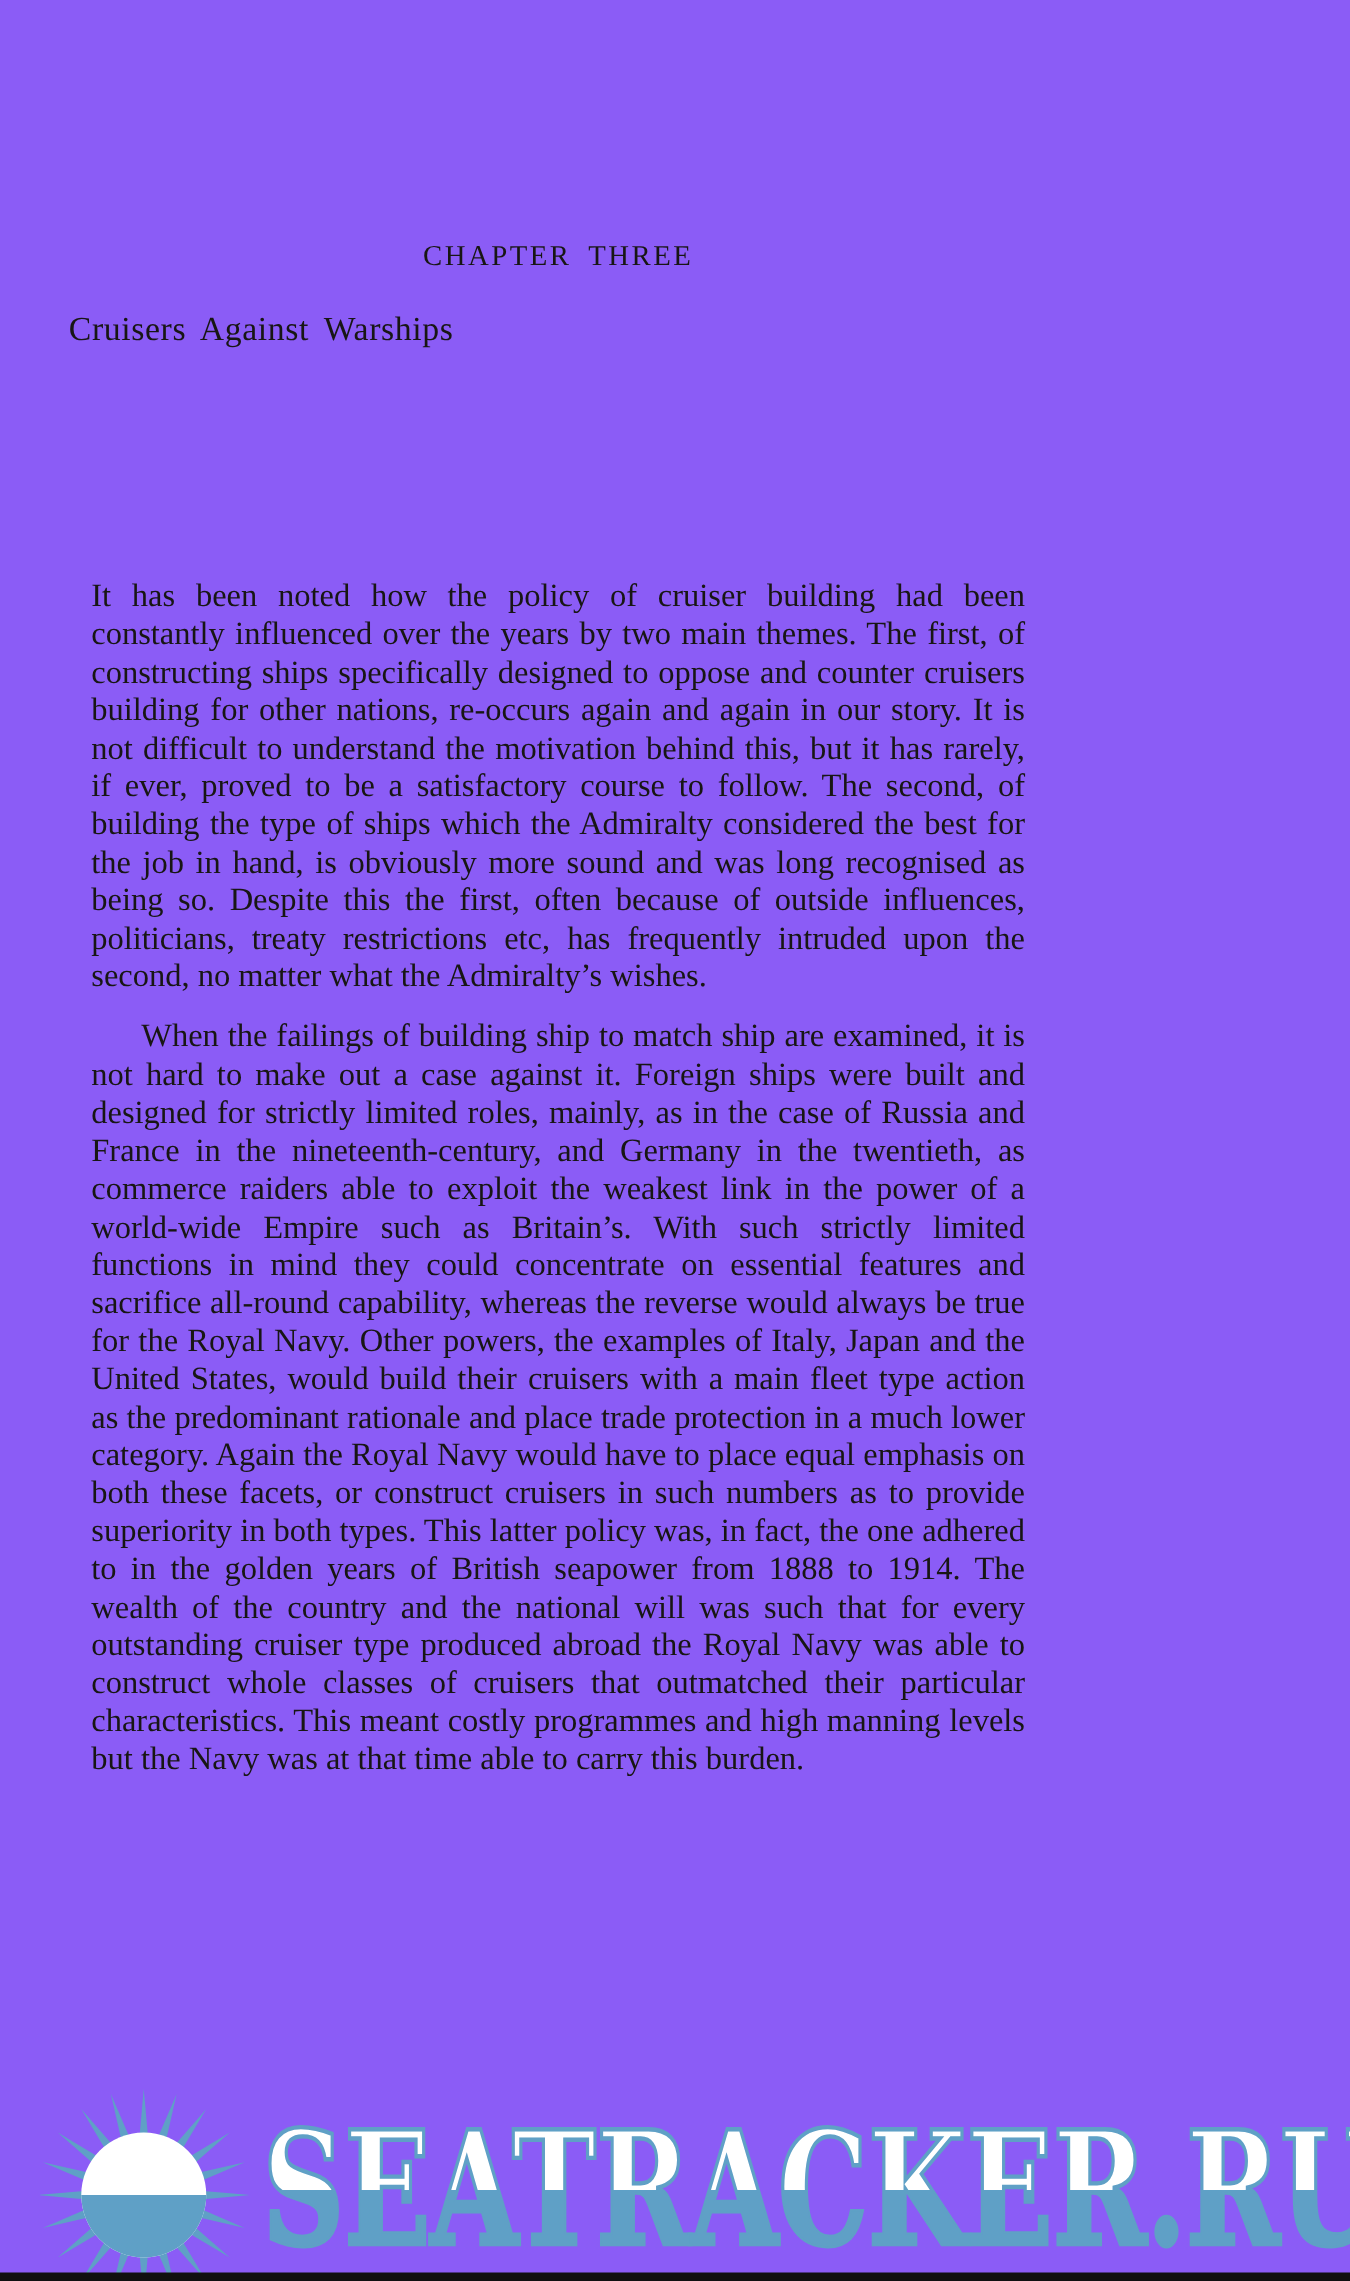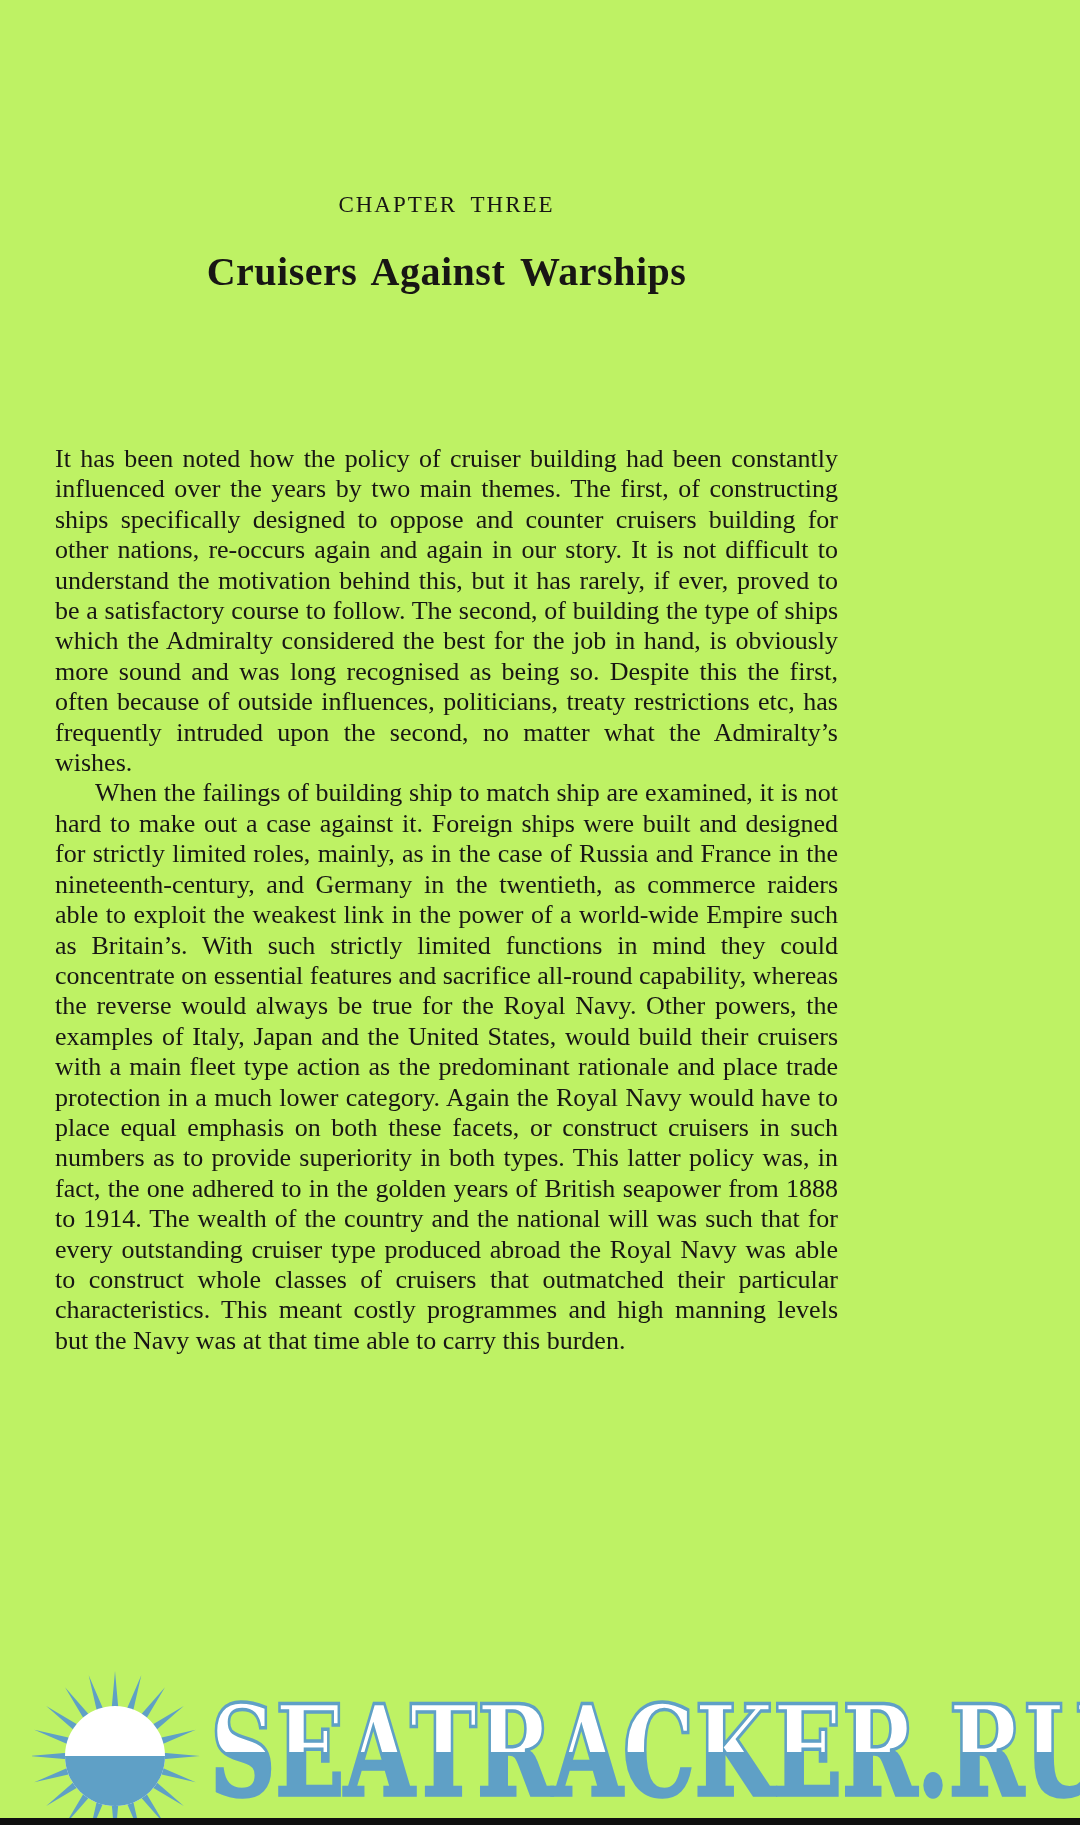--- a/index.html
+++ b/index.html
@@ -4,52 +4,51 @@
 <style>
   html, body { margin: 0; padding: 0; }
   body {
     width: 1080px; height: 1825px;
     background: #ffffff;
     font-family: "Liberation Serif", serif;
   }
   .page {
     position: relative;
     width: 1080px; height: 1825px;
-    background: #bef264;
+    background: #8b5cf6;
     overflow: hidden;
   }
   .chapter-label {
     position: absolute;
     top: 192px; left: 55px; width: 783px;
     text-align: center;
     font-size: 23px;
     letter-spacing: 2px;
     word-spacing: 6px;
     color: var(--ink, #181614);
   }
   .chapter-title {
     position: absolute;
     top: 248px; left: 55px; width: 783px;
     margin: 0;
-    text-align: center;
-    font-size: 40px;
-    font-weight: bold;
+    font-size: 27px;
+    font-weight: normal;
     letter-spacing: 0.5px;
     word-spacing: 5px;
     color: var(--ink, #181614);
   }
   .body-text {
     position: absolute;
     top: 444px; left: 55px; width: 783px;
     font-size: 26px;
     line-height: 30.4px;
     text-align: justify;
     color: var(--ink, #181614);
   }
-  .body-text p { margin: 0; }
+  .body-text p { margin: 18px; }
   .body-text p.indented { text-indent: 40px; }
   .watermark {
     position: absolute;
     left: 0; top: 1640px;
     width: 1080px; height: 179px; padding-left: 32px;
   }
   .watermark svg { display: block; }
   .wm-outline-text {
     font-family: "DejaVu Serif", serif;
     font-weight: bold;

